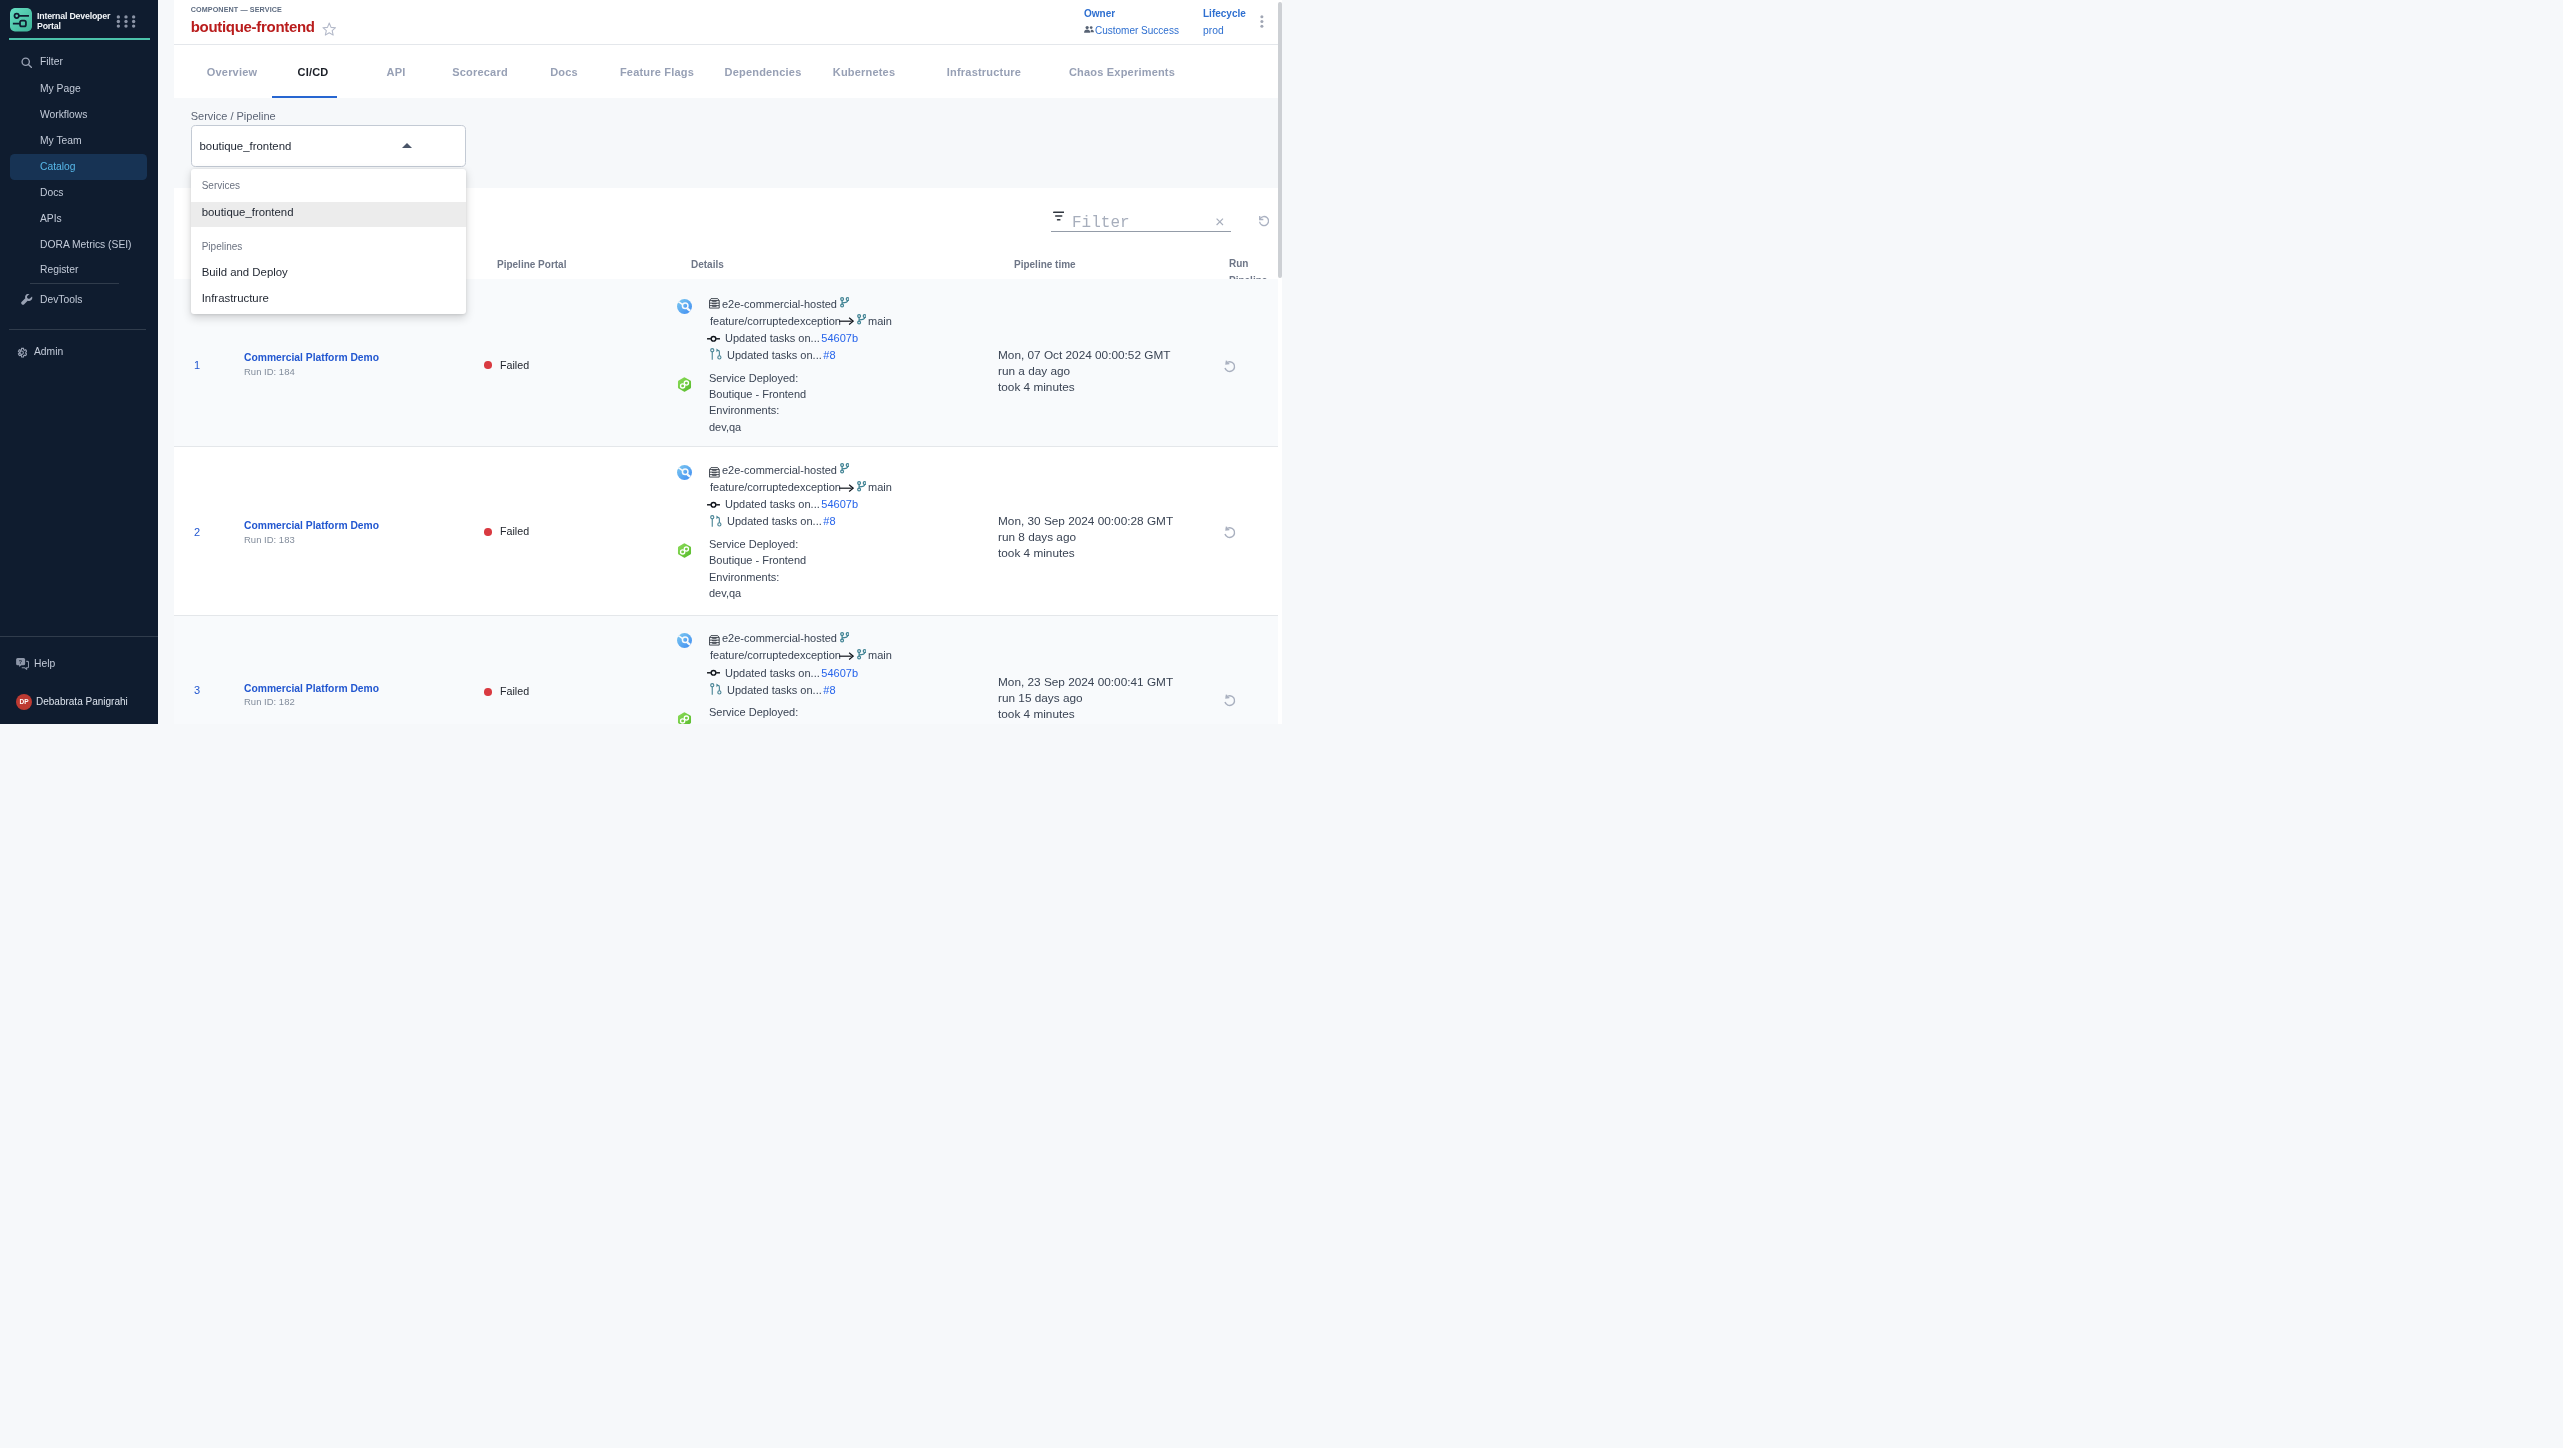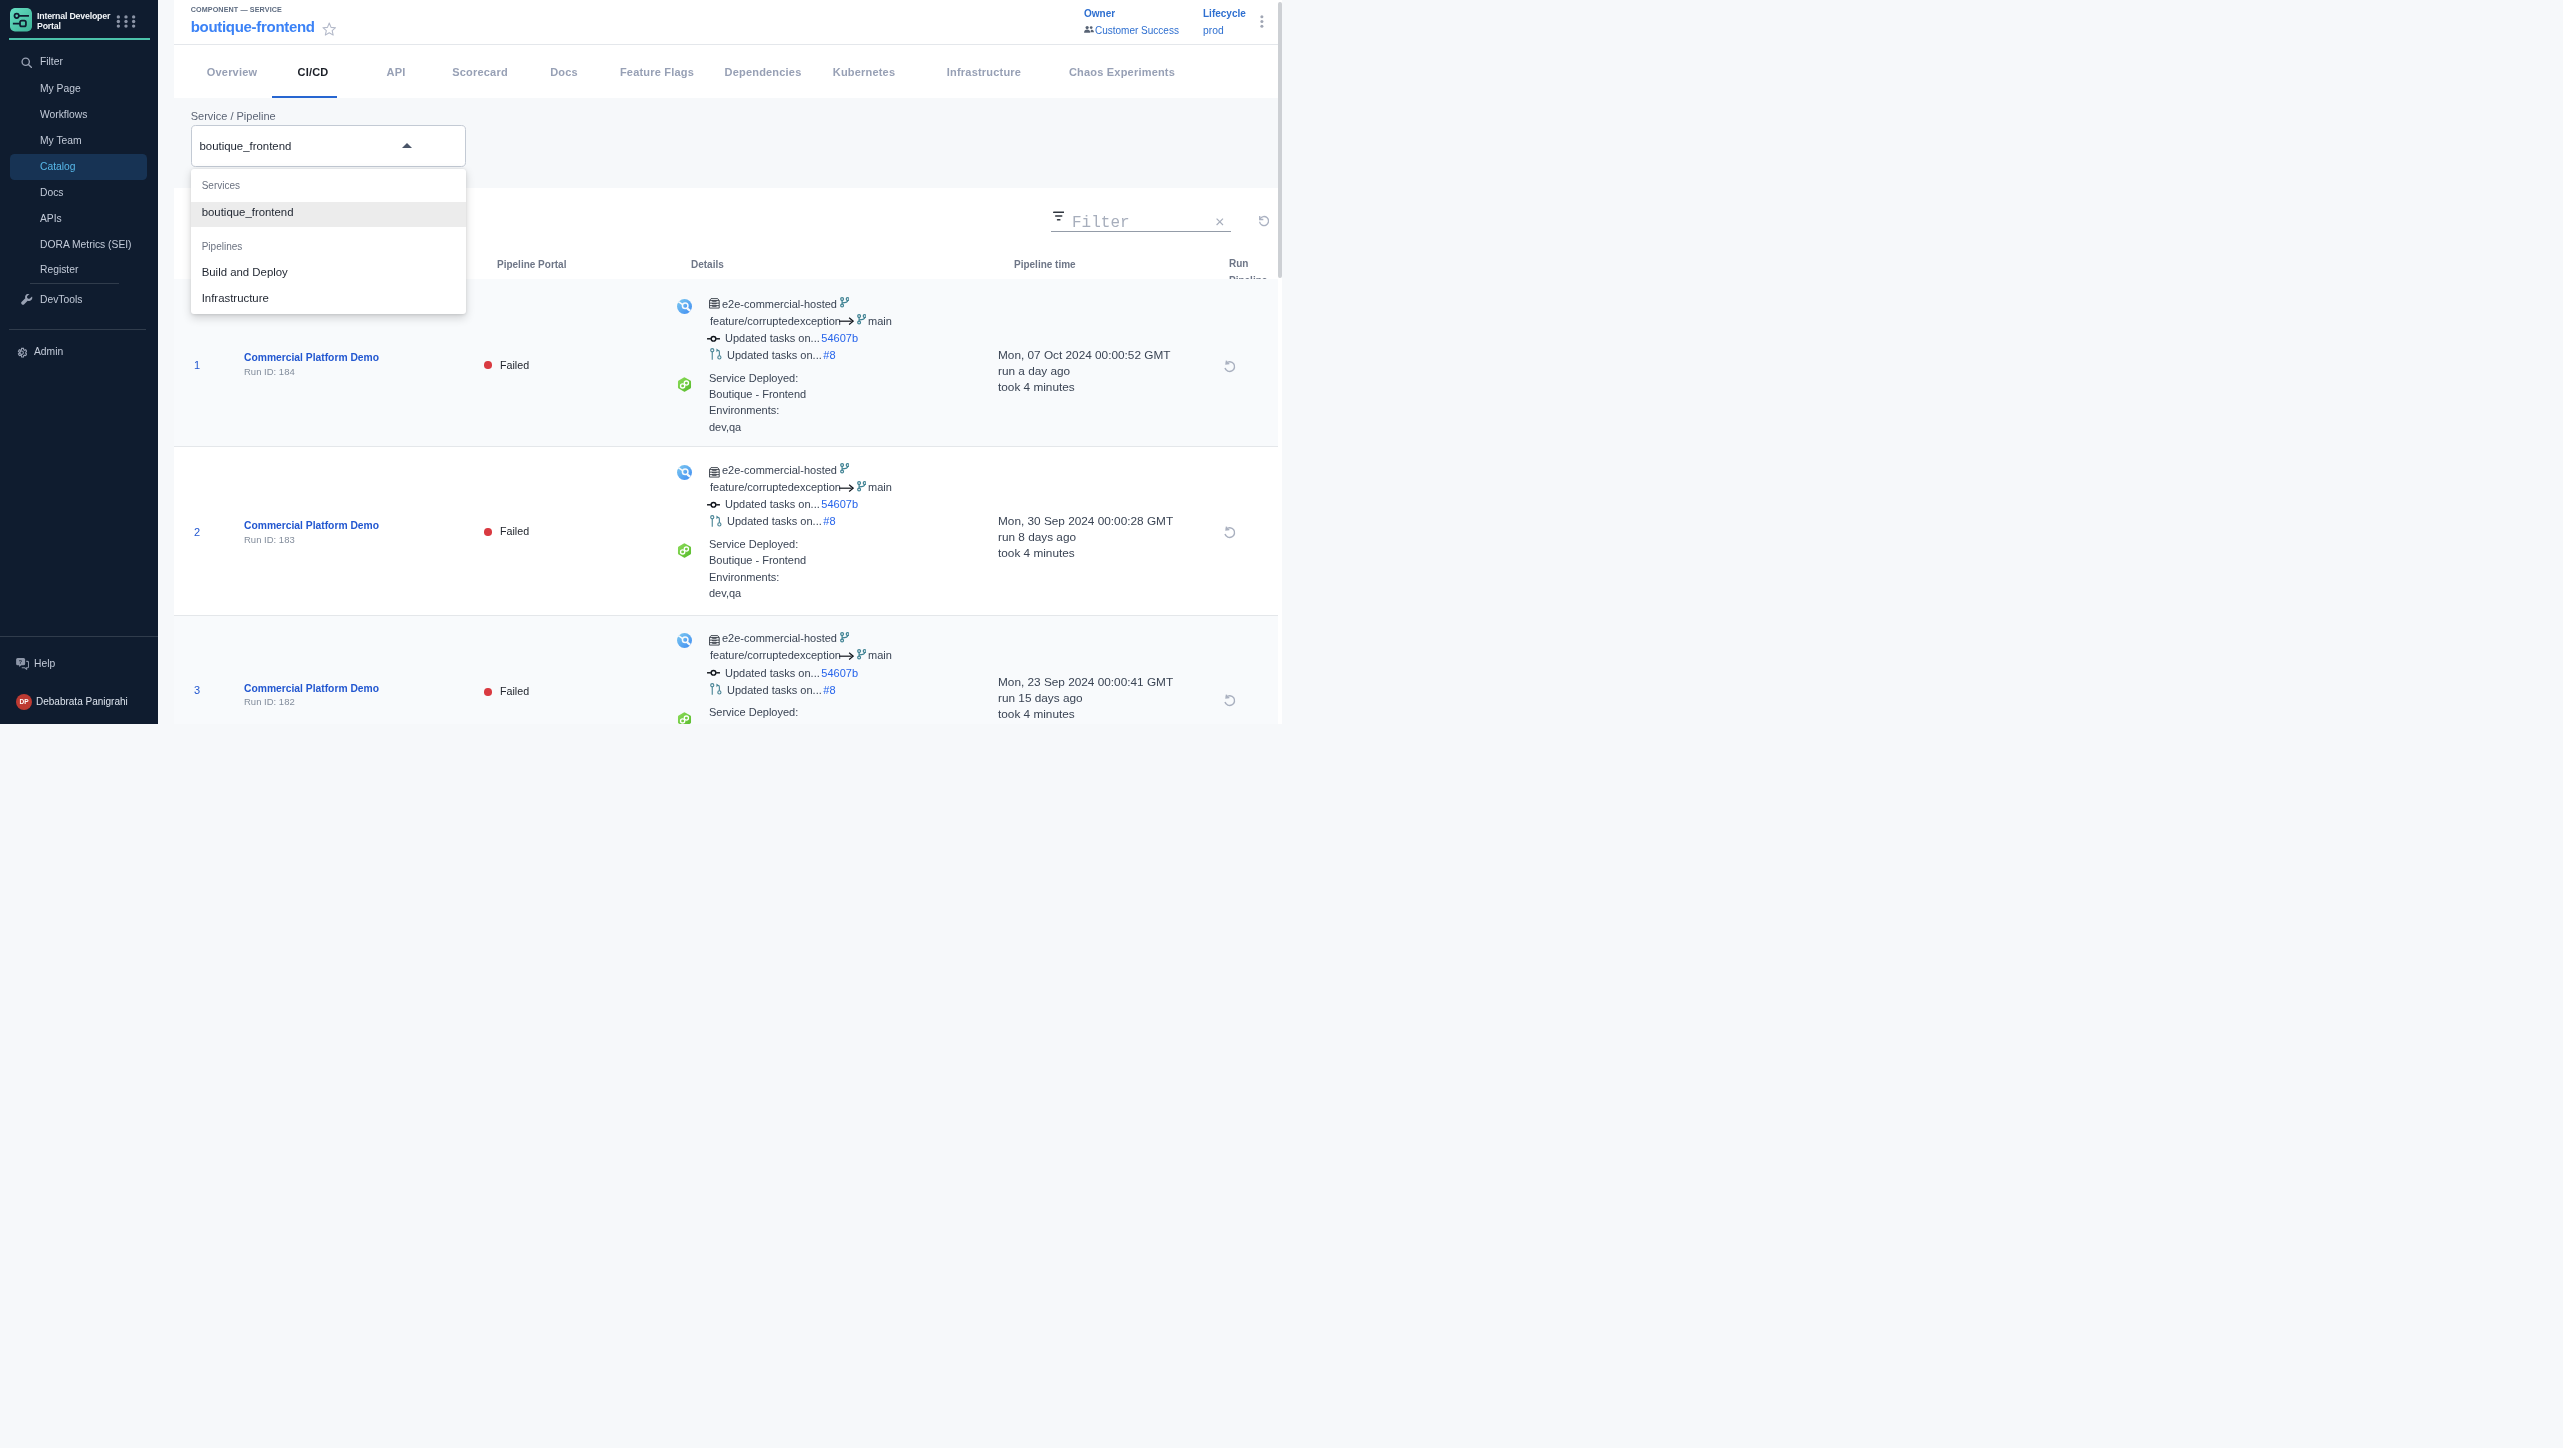--- a/index.html
+++ b/index.html
@@ -14,21 +14,21 @@
 #tealline { position:absolute; left:9px; top:38px; width:141px; height:1.5px; background:#4cc3ab; }
 .navitem { position:absolute; left:40px; font-size:10.3px; line-height:12px; color:#c3cbd9; }
 .navicon { position:absolute; }
 #cataloghl { position:absolute; left:10px; top:154px; width:137px; height:26px; background:#173354; border-radius:4.6px; }
 .sdiv { position:absolute; background:rgba(255,255,255,0.14); height:0.8px; }
 
 
 #main { position:absolute; left:146px; top:0; width:1124px; height:724px;margin-left:28px; }
 #header { position:absolute; left:0; top:0; width:1124px; height:45px; background:#fff; border-bottom:0.8px solid #e4e7eb; }
 #crumb { position:absolute; left:16.7px; top:4.6px; font-size:7.2px; letter-spacing:0.1px; color:#5d6b80; font-weight:bold;}
-#title { position:absolute; left:16.7px; top:18px; font-size:15px; font-weight:bold; color:#3b82f6; letter-spacing:-0.3px;}
+#title { position:absolute; left:16.7px; top:18px; font-size:15px; font-weight:bold; color:#b91c1c; letter-spacing:-0.3px;}
 #hOwner { position:absolute; left:910px; top:7.6px; font-size:10px; font-weight:bold; color:#2e6fd0;}
 #hOwnerV { position:absolute; left:921px; top:25px; font-size:10px; color:#2e6fd0;}
 #hLife { position:absolute; left:1029px; top:7.6px; font-size:10px; font-weight:bold; color:#2e6fd0;}
 #hLifeV { position:absolute; left:1029px; top:25px; font-size:10.3px; color:#2e6fd0;}
 
 
 #tabs { position:absolute; left:0; top:45px; width:1124px; height:53px; background:#fff; }
 .tab { position:absolute; top:20.5px; transform:translateX(-50%); font-size:11px; font-weight:bold; letter-spacing:0.2px; color:#97a0b5; white-space:nowrap;}
 .tab.act { color:#1b1f27; }
 #tabline { position:absolute; left:98px; top:51px; width:65px; height:1.9px; background:#2766d1; }

